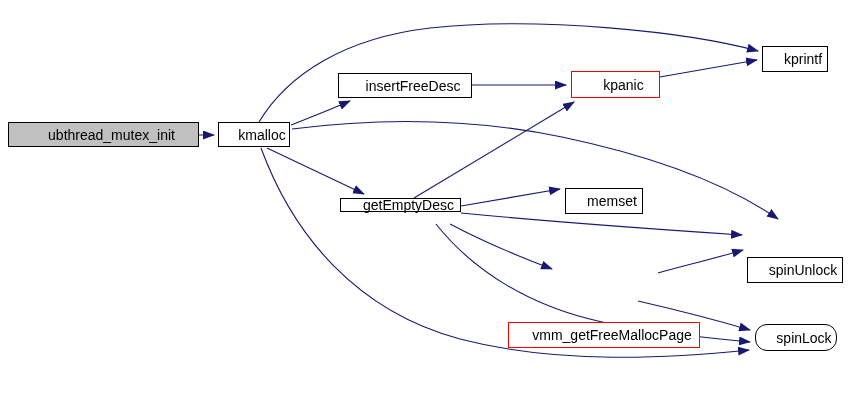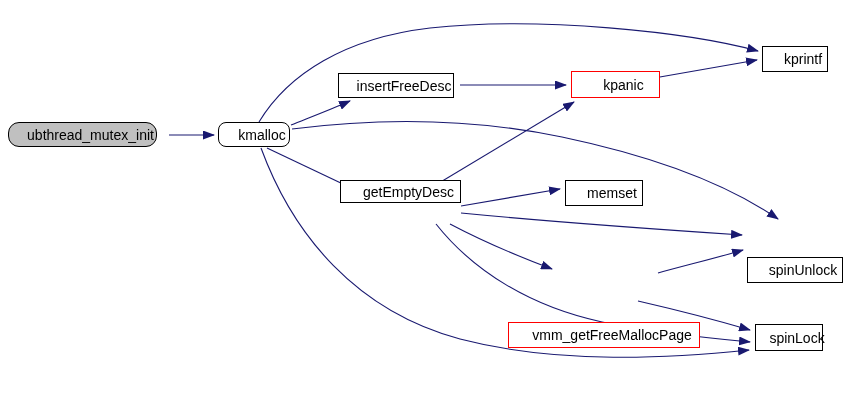--- a/index.html
+++ b/index.html
@@ -67,24 +67,24 @@
         <path d="M414,198 L574,102" fill="none" stroke="#191970" stroke-width="1.1" marker-end="url(#arrowhead)"></path>
         <path d="M461,206 L560,189" fill="none" stroke="#191970" stroke-width="1.1" marker-end="url(#arrowhead)"></path>
         <path d="M461,213 C553,222 652,229 742,235" fill="none" stroke="#191970" stroke-width="1.1" marker-end="url(#arrowhead)"></path>
         <path d="M450,224 C486,243 520,257 552,269" fill="none" stroke="#191970" stroke-width="1.1" marker-end="url(#arrowhead)"></path>
         <path d="M436,224 C474,272 532,307 602,322 C657,333 707,338 750,342" fill="none" stroke="#191970" stroke-width="1.1" marker-end="url(#arrowhead)"></path>
         <path d="M658,273 C687,265 716,258 743,250" fill="none" stroke="#191970" stroke-width="1.1" marker-end="url(#arrowhead)"></path>
         <path d="M638,301 C677,310 716,320 750,330" fill="none" stroke="#191970" stroke-width="1.1" marker-end="url(#arrowhead)"></path>
       </g>
   </svg>
   <div id="node-layer">
-      <div class="node root" style="left: 8px; top: 122px; width: 149px; height: 25px; border-radius: 11px;">ubthread_mutex_init</div>
-      <div class="node" style="left: 218px; top: 122px; width: 72px; height: 25px; border-radius: 8px;">kmalloc</div>
-      <div class="node" style="left: 338px; top: 73px; width: 116px; height: 25px;">insertFreeDesc</div>
+      <div class="node root" style="left: 8px; top: 122px; width: 191px; height: 25px;">ubthread_mutex_init</div>
+      <div class="node" style="left: 218px; top: 122px; width: 72px; height: 25px;">kmalloc</div>
+      <div class="node" style="left: 338px; top: 73px; width: 134px; height: 25px;">insertFreeDesc</div>
       <div class="node truncated" style="left: 571px; top: 71px; width: 89px; height: 27px;">kpanic</div>
       <div class="node" style="left: 762px; top: 46px; width: 66px; height: 26px;">kprintf</div>
-      <div class="node" style="left: 340px; top: 180px; width: 121px; height: 23px;">getEmptyDesc</div>
-      <div class="node" style="left: 565px; top: 180px; width: 78px; height: 26px;">memset</div>
+      <div class="node" style="left: 340px; top: 198px; width: 121px; height: 14px;">getEmptyDesc</div>
+      <div class="node" style="left: 565px; top: 188px; width: 78px; height: 26px;">memset</div>
       <div class="node" style="left: 747px; top: 223px; width: 96px; height: 26px; margin-top: 34px;">spinUnlock</div>
       <div class="node truncated" style="left: 508px; top: 274px; width: 192px; height: 26px; margin-top: 48px;">vmm_getFreeMallocPage</div>
-      <div class="node" style="left: 755px; top: 324px; width: 68px; height: 27px;">spinLock</div>
+      <div class="node" style="left: 755px; top: 324px; width: 82px; height: 27px; border-radius: 12px;">spinLock</div>
     </div>
 </div>
 
 </body></html>

